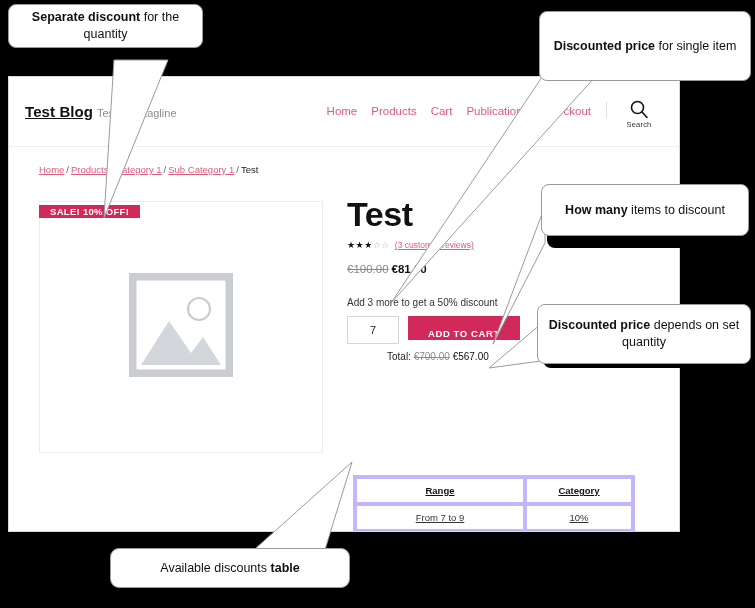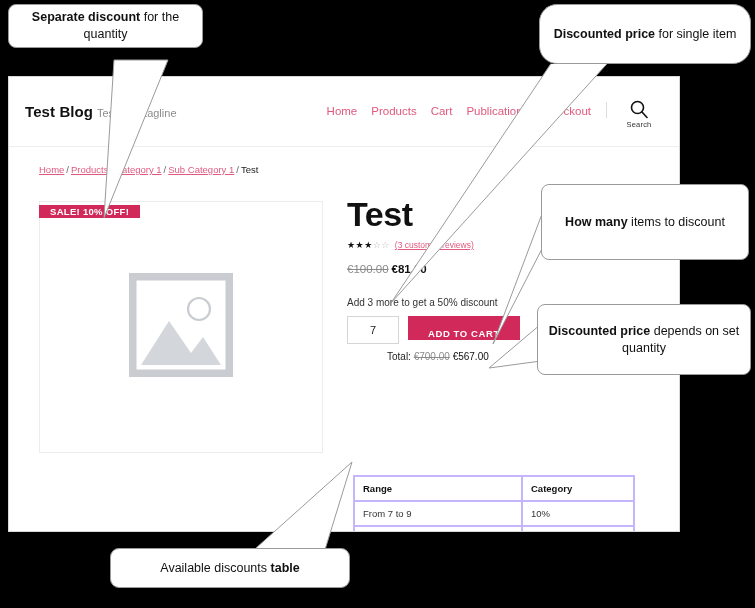--- a/index.html
+++ b/index.html
@@ -45,20 +45,21 @@
     box-sizing: border-box;
   }
   .brand {
     position: absolute;
     left: 16px;
     top: 26px;
     font-size: 15px;
     font-weight: bold;
     color: #111111;
     letter-spacing: .1px;
+    text-decoration: underline;
   }
   .tagline {
     position: absolute;
     left: 88px;
     top: 30px;
     font-size: 11px;
     color: #8d8d8d;
     white-space: nowrap;
   }
   .main-nav {
@@ -241,24 +242,25 @@
   .discount-table {
     position: absolute;
     left: 344px;
     top: 398px;
     width: 282px;
     border-collapse: collapse;
     font-size: 9.5px;
     color: #333333;
   }
   .discount-table th, .discount-table td {
-    border: 2px solid #c4b5fd;
-    text-align: left;
+    border: 4px solid #c4b5fd;
+    text-align: center;
     padding: 6px 8px;
     font-weight: normal;
+    text-decoration: underline;
   }
   .discount-table th {
     font-weight: bold;
     color: #111111;
   }
   .discount-table td:first-child, .discount-table th:first-child { width: 150px; }
 
   
   .callout {
     position: absolute;
@@ -272,23 +274,23 @@
     text-align: center;
     font-size: 12.5px;
     color: #111111;
     line-height: 1.35;
     padding: 6px 10px;
     z-index: 20;
   }
   .callout b { font-weight: bold; }
 
   #callout-sale   { left: 8px;   top: 4px;   width: 195px; height: 44px; }
-  #callout-single { left: 539px; top: 4px;   width: 212px; height: 60px; border-radius: 18px; }
-  #callout-howmany{ left: 541px; top: 184px; width: 208px; height: 76px; }
-  #callout-depends{ left: 537px; top: 304px; width: 214px; height: 71px; }
+  #callout-single { left: 539px; top: 11px;   width: 212px; height: 70px; }
+  #callout-howmany{ left: 541px; top: 184px; width: 208px; height: 52px; }
+  #callout-depends{ left: 537px; top: 304px; width: 214px; height: 60px; }
   #callout-table  { left: 110px; top: 548px; width: 240px; height: 40px; border-radius: 9px; }
 
   .shadow {
     position: absolute;
     background: #000000;
     border-radius: 8px;
     z-index: 19;
   }
 
   .tails {

